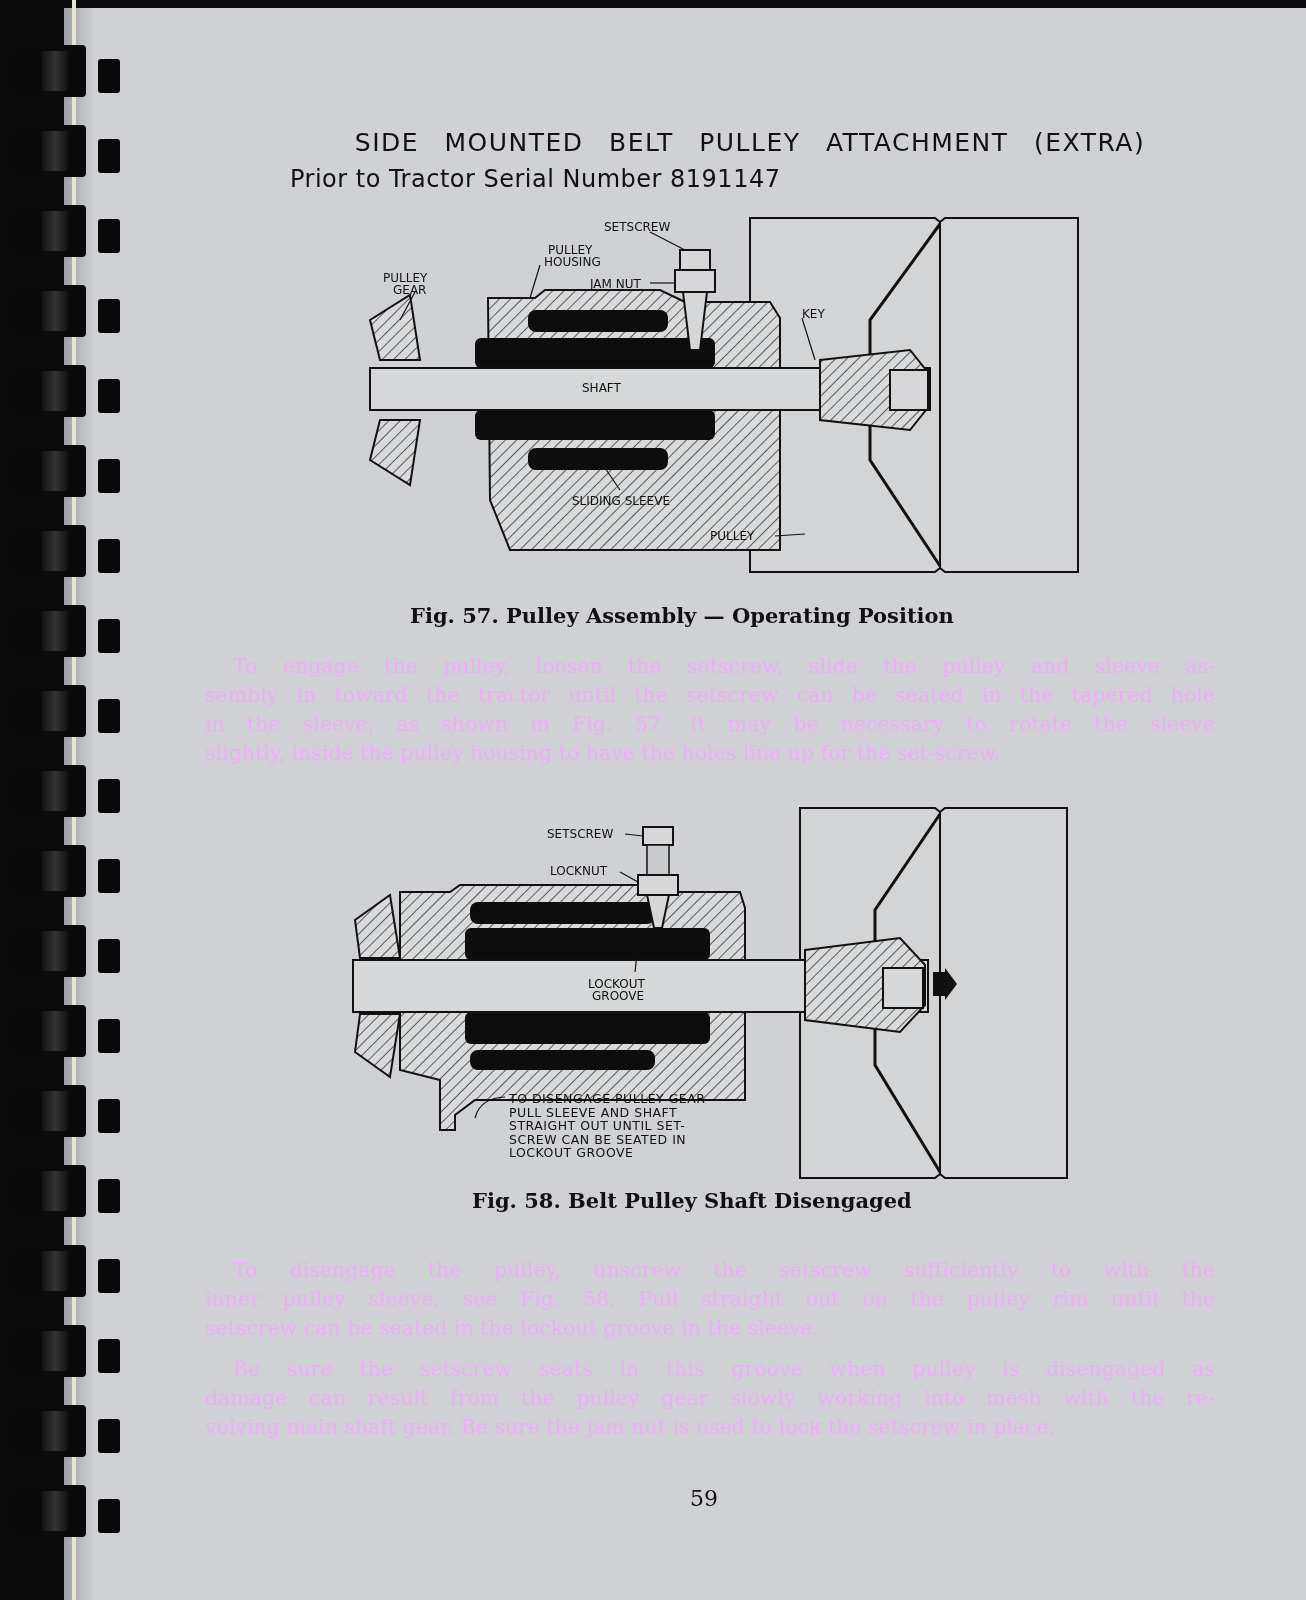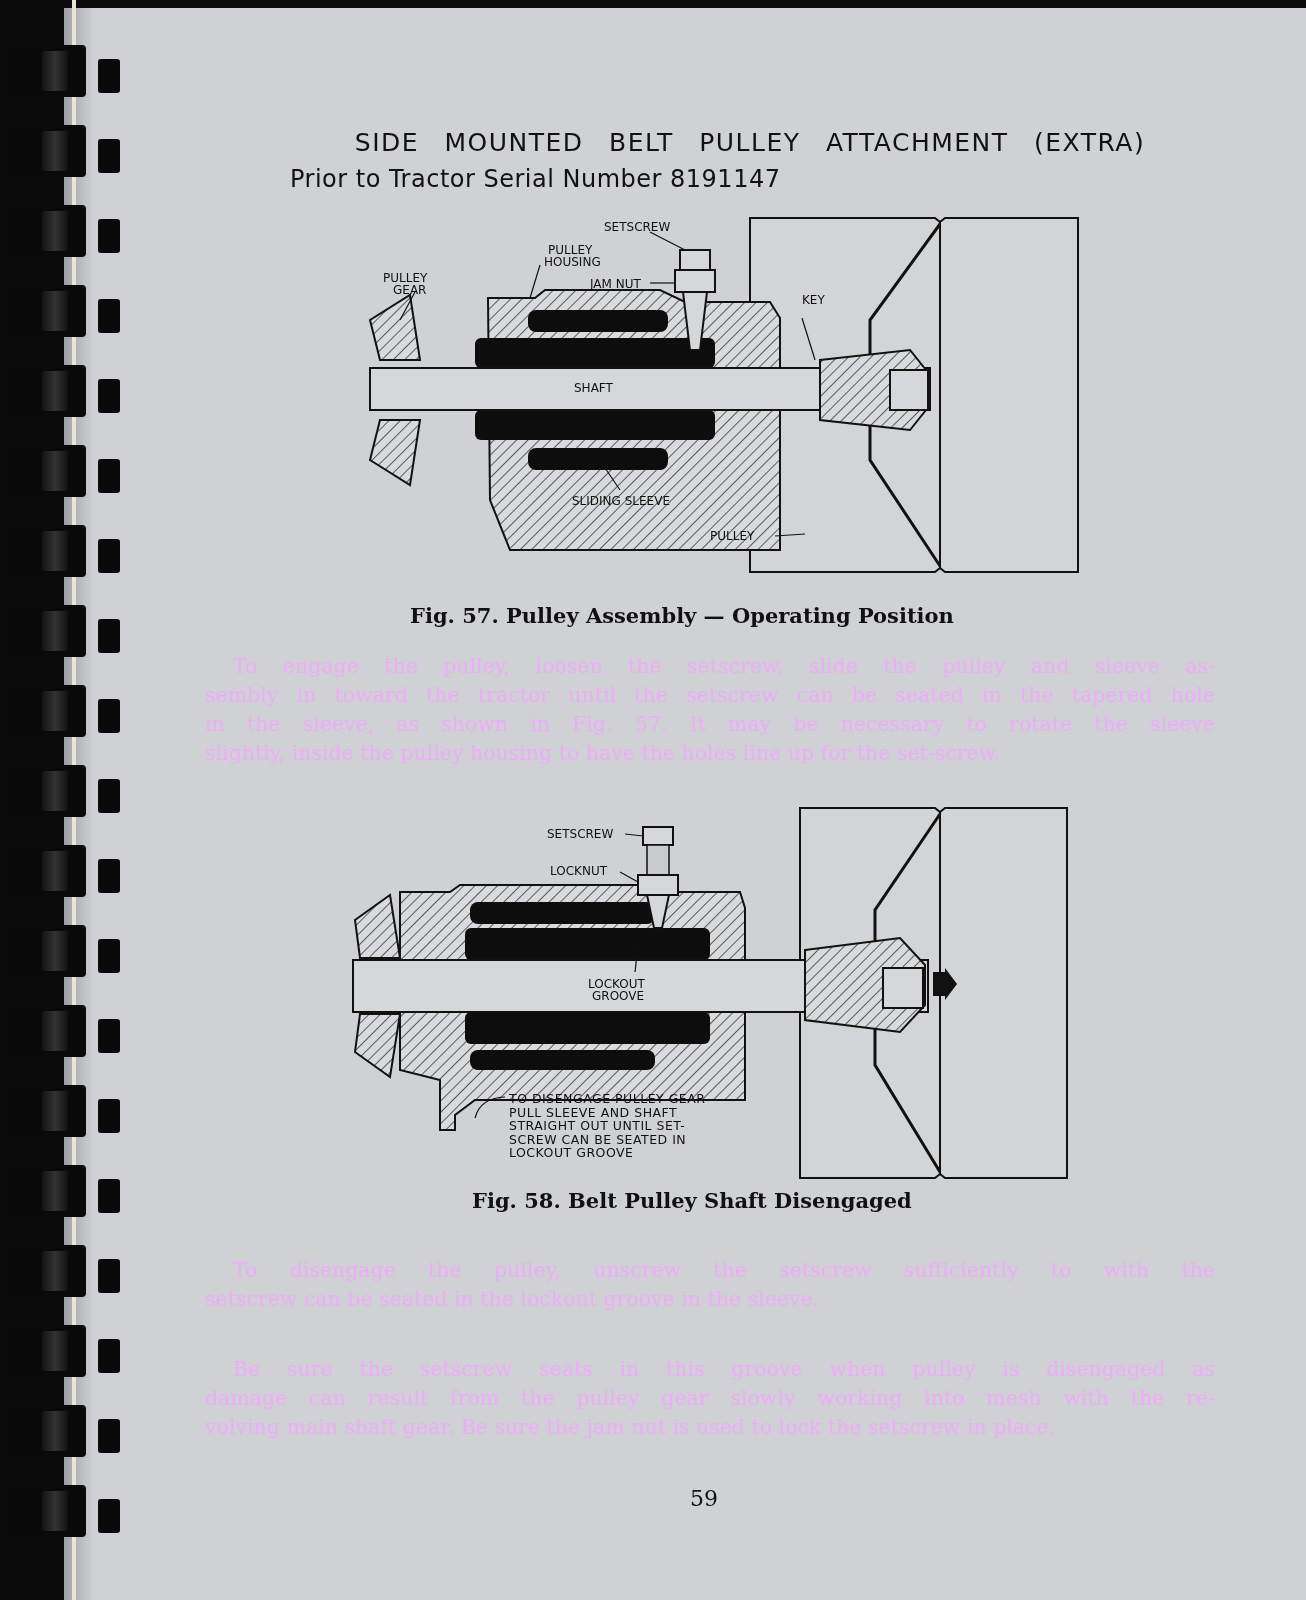--- a/index.html
+++ b/index.html
@@ -171,22 +171,22 @@
     <line x1="452" y1="108" x2="465" y2="150" stroke="#111" stroke-width="1.2"></line>
     <line x1="270" y1="280" x2="255" y2="258" stroke="#111" stroke-width="1.2"></line>
     <line x1="425" y1="326" x2="455" y2="324" stroke="#111" stroke-width="1.2"></line>
   </svg>
   <div class="lbl" style="left:254px;top:11px">SETSCREW</div>
   <div class="lbl" style="left:198px;top:34px">PULLEY</div>
   <div class="lbl" style="left:194px;top:46px">HOUSING</div>
   <div class="lbl" style="left:33px;top:62px">PULLEY</div>
   <div class="lbl" style="left:43px;top:74px">GEAR</div>
   <div class="lbl" style="left:240px;top:68px">JAM NUT</div>
-  <div class="lbl" style="left:452px;top:84px">KEY</div>
-  <div class="lbl" style="left:224px;top:172px">SHAFT</div>
+  <div class="lbl" style="left:452px;top:98px">KEY</div>
+  <div class="lbl" style="left:232px;top:172px">SHAFT</div>
   <div class="lbl" style="left:222px;top:285px">SLIDING SLEEVE</div>
   <div class="lbl" style="left:360px;top:320px">PULLEY</div>
 </div>
 <div class="caption" style="left:410px;top:603px">Fig. 57.   Pulley Assembly — Operating Position</div>
 
 <div class="para" style="left:205px;top:652px;width:1010px;">
   <span class="ln" style="padding-left:28px">To engage the pulley, loosen the setscrew, slide the pulley and sleeve as-</span>
   <span class="ln">sembly in toward the tractor until the setscrew can be seated in the tapered hole</span>
   <span class="ln">in the sleeve, as shown in Fig. 57. It may be necessary to rotate the sleeve</span>
   <span class="ln last">slightly, inside the pulley housing to have the holes line up for the set-screw.</span>
@@ -233,20 +233,21 @@
     <div>PULL SLEEVE AND SHAFT</div>
     <div>STRAIGHT OUT UNTIL SET-</div>
     <div>SCREW CAN BE SEATED IN</div>
     <div>LOCKOUT GROOVE</div>
   </div>
 </div>
 <div class="caption" style="left:472px;top:1188px">Fig. 58.   Belt Pulley Shaft Disengaged</div>
 
 <div class="para" style="left:205px;top:1256px;width:1010px;">
   <span class="ln" style="padding-left:28px">To disengage the pulley, unscrew the setscrew sufficiently to with the</span>
+  <span class="ln">inner pulley sleeve, see Fig. 58. Pull straight out on the pulley rim until the</span>
   <span class="ln last">setscrew can be seated in the lockout groove in the sleeve.</span>
 </div>
 
 <div class="para" style="left:205px;top:1355px;width:1010px;">
   <span class="ln" style="padding-left:28px">Be sure the setscrew seats in this groove when pulley is disengaged as</span>
   <span class="ln">damage can result from the pulley gear slowly working into mesh with the re-</span>
   <span class="ln last">volving main shaft gear. Be sure the jam nut is used to lock the setscrew in place.</span>
 </div>
 
 <div class="pagenum">59</div>

